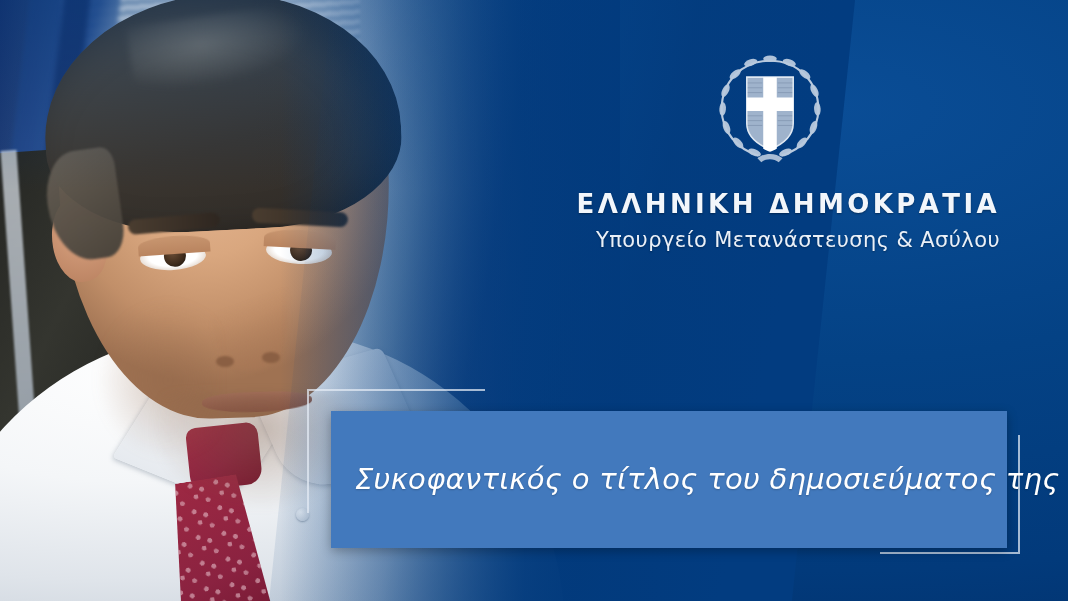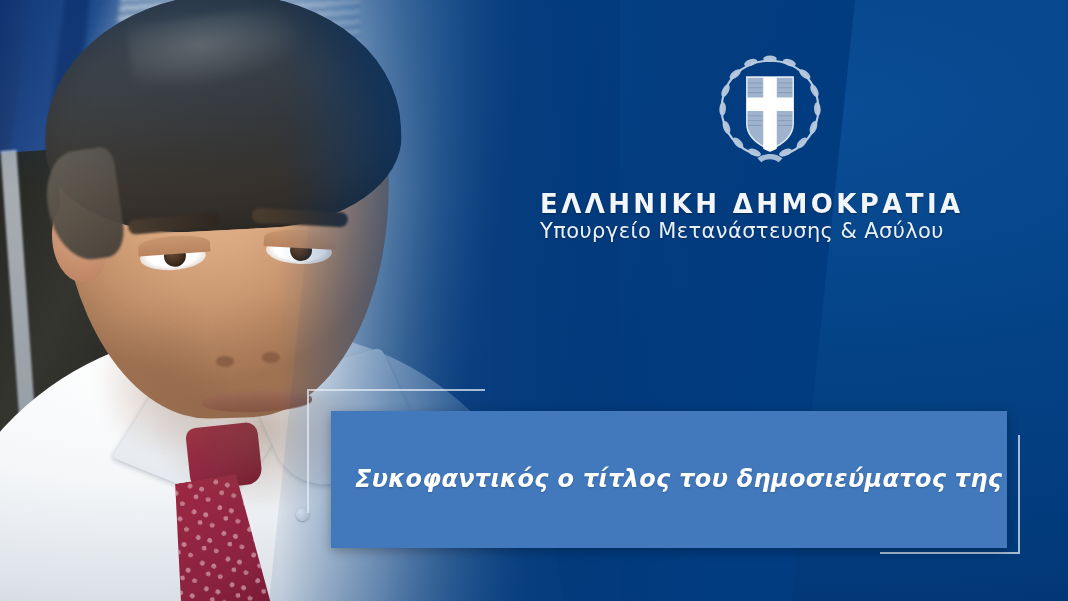--- a/index.html
+++ b/index.html
@@ -314,38 +314,39 @@
     transform: rotate(6deg);
     pointer-events: none;
   }
 
   
   .brand {
     position: absolute;
     left: 540px;
     top: 52px;
     width: 460px;
-    text-align: left;
+    text-align: right;
     color: #ffffff;
   }
   .emblem {
     width: 116px;
     height: 116px;
     margin: 0 auto 22px auto;
     display: block;
   }
   .brand-line1 {
     font-size: 26px;
     font-weight: 700;
     letter-spacing: 3.4px;
     line-height: 1.1;
     color: #f2f6fb;
     text-shadow: 0 1px 2px rgba(0,0,0,.35);
   }
   .brand-line2 {
+    margin-top: 9px;
     font-size: 21px;
     font-weight: 400;
     letter-spacing: .4px;
     color: #eaf0f8;
     text-shadow: 0 1px 2px rgba(0,0,0,.3);
   }
 
   
   .bracket-left {
     position: absolute;
@@ -378,22 +379,22 @@
     background: #4279bd;
     box-shadow: 0 3px 10px rgba(0,0,0,.28);
     display: flex;
     flex-direction: column;
     justify-content: center;
     padding: 0 26px 0 24px;
     box-sizing: border-box;
   }
   .banner-line {
     color: #ffffff;
-    font-size: 24px;
-    font-weight: 700;
+    font-size: 29px;
+    font-weight: 400;
     font-style: italic;
     letter-spacing: .3px;
     line-height: 1.42;
     white-space: nowrap;
     text-shadow: 0 1px 2px rgba(0,0,0,.22);
   }
 </style>
 </head>
 <body>
 

